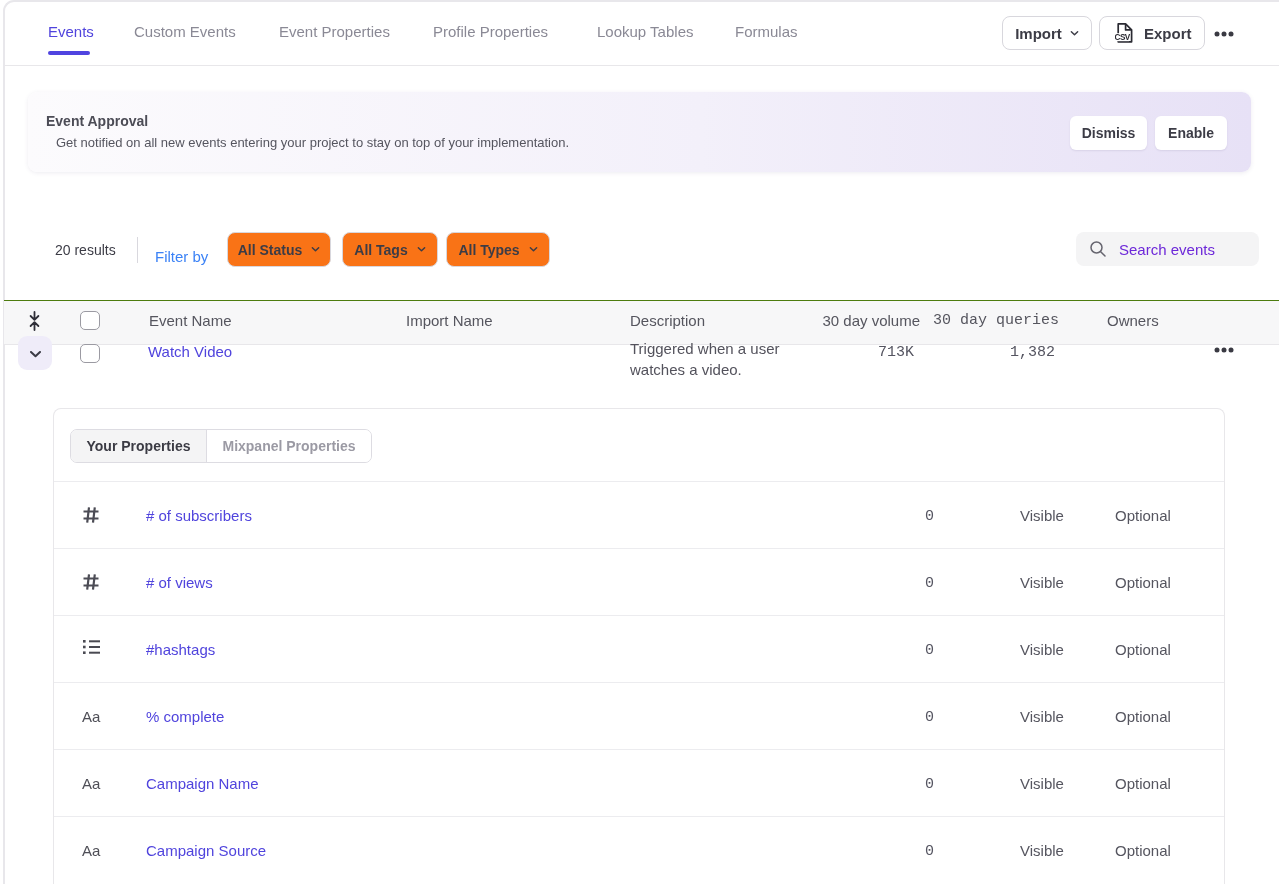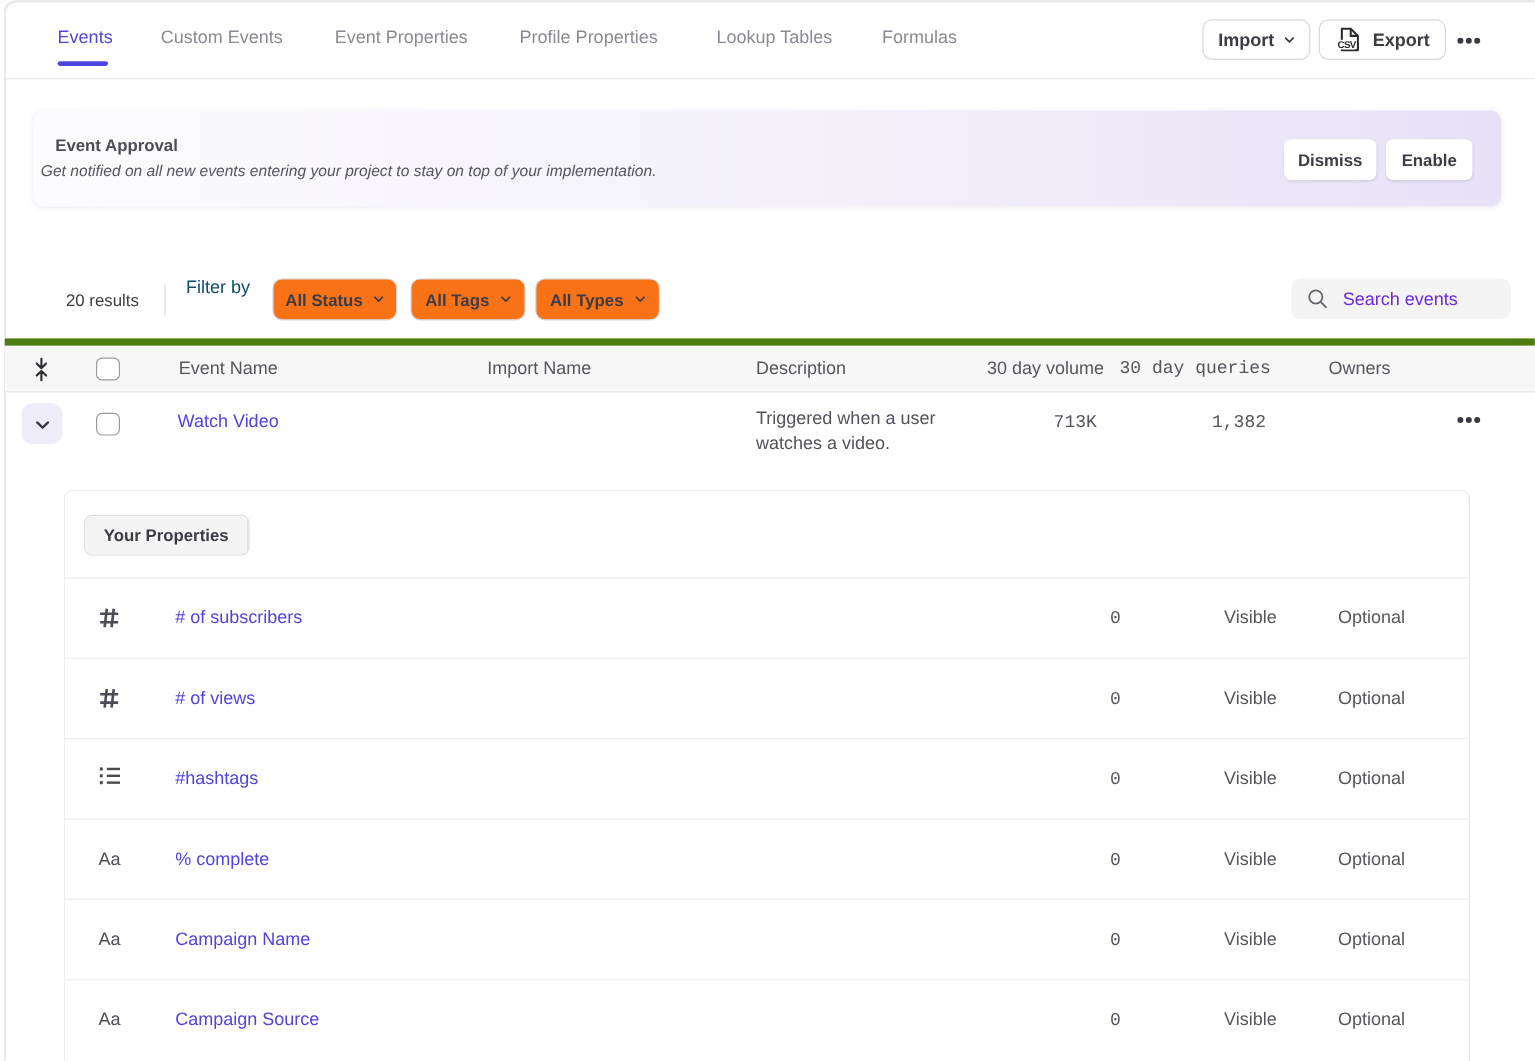--- a/index.html
+++ b/index.html
@@ -21,34 +21,34 @@
 
   .btn { position:absolute; border:1px solid #d8d7dd; border-radius:8px; background:#fff;
     font-size:15px; font-weight:bold; color:#3c3c46; display:flex; align-items:center;
     justify-content:center; }
 
   
   #banner { position:absolute; left:28px; top:92px; width:1223px; height:80px;
     border-radius:9px; background:linear-gradient(90deg,#fcfbfd 0%, #f3f0fa 55%, #e7e1f6 100%);
     box-shadow:0 1px 4px rgba(80,70,120,0.10); }
   #banner h3 { position:absolute; left:18px; top:21px; font-size:14px; color:#4c4c56; }
-  #banner p { position:absolute; left:6px; top:43px; font-size:13px; color:#55555f;font-style:italic; }
+  #banner p { position:absolute; left:28px; top:43px; font-size:13px; color:#55555f; }
   .bbtn { position:absolute; top:24px; height:34px; background:#fff; border-radius:6px;
     font-size:14px; font-weight:bold; color:#3c3c46; display:flex; align-items:center;
     justify-content:center; box-shadow:0 1px 2px rgba(60,50,100,0.10); }
 
   
   .fbtn { position:absolute; top:232px; height:35px; border:1px solid #d8d7dd;
     border-radius:8px; background:#f97316; font-size:14px; font-weight:bold; color:#3c3c46;
     display:flex; align-items:center; justify-content:center; gap:9px; }
   .chev { width:9px; height:9px; flex:none; }
 
   
-  #thead { position:absolute; left:4px; top:282px; width:1275px; height:45px;
-    background:#f7f7f8; border-top:6px solid #4d7c0f; border-bottom:1px solid #e8e7ea; }
+  #thead { position:absolute; left:4px; top:300px; width:1275px; height:45px;
+    background:#f7f7f8; border-top:1px solid #4d7c0f; border-bottom:1px solid #e8e7ea; }
   .hcell { position:absolute; top:11px; font-size:15px; color:#55555e; }
   .hcellr { position:absolute; top:11px; font-size:15px; color:#55555e; text-align:center; }
   .checkbox { position:absolute; width:20px; height:19px; border:1.3px solid #9b9aa2;
     border-radius:5px; background:#fff; }
 
   
   #expbtn { position:absolute; left:18px; top:336px; width:34px; height:34px;
     background:#efecf9; border-radius:9px; }
   .link { color:#5044dd; font-size:15px; }
 
@@ -108,21 +108,21 @@
 
 <div id="banner">
   <h3>Event Approval</h3>
   <p>Get notified on all new events entering your project to stay on top of your implementation.</p>
   <div class="bbtn" style="left:1042px; width:77px;">Dismiss</div>
   <div class="bbtn" style="left:1127px; width:72px;">Enable</div>
 </div>
 
 <div class="abs" style="left:55px; top:242px; font-size:14px; font-weight:normal; color:#3c3c46;">20 results</div>
 <div class="abs" style="left:137px; top:237px; width:1px; height:26px; background:#d9d8de;"></div>
-<div class="abs" style="left:155px; top:231px; font-size:15px; color:#0c4a6e;">Filter by</div>
+<div class="abs" style="left:155px; top:248px; font-size:15px; color:#3b82f6;">Filter by</div>
 <div class="fbtn" style="left:227px; width:104px;">All Status
   <svg class="chev" viewBox="0 0 10 10">
       <path d="M1.5 3 L5 6.5 L8.5 3" fill="none" stroke="#3c3c46" stroke-width="1.6" stroke-linecap="round" stroke-linejoin="round"></path>
     </svg></div>
 <div class="fbtn" style="left:342px; width:96px;">All Tags
   <svg class="chev" viewBox="0 0 10 10">
       <path d="M1.5 3 L5 6.5 L8.5 3" fill="none" stroke="#3c3c46" stroke-width="1.6" stroke-linecap="round" stroke-linejoin="round"></path>
     </svg></div>
 <div class="fbtn" style="left:446px; width:104px;">All Types
   <svg class="chev" viewBox="0 0 10 10">
@@ -167,20 +167,21 @@
     <g fill="#3a3a43">
       <circle cx="3" cy="3" r="2.5"></circle>
       <circle cx="10" cy="3" r="2.5"></circle>
       <circle cx="17" cy="3" r="2.5"></circle>
     </g>
   </svg>
 
 <div id="panel">
   <div id="seg">
       <div class="seg1">Your Properties</div>
+      <div class="seg2">Mixpanel Properties</div>
     </div>
 
   <div class="prow" style="top:72px;">
     <div class="picon">
         <svg width="16" height="17" viewBox="0 0 16 17" style="display:block; margin:auto;">
           <g stroke="#4c4c55" stroke-width="2.2" fill="none">
             <path d="M0.5 5 H15.5 M0.5 12 H15.5 M6 0.8 L4.2 16.2 M11.8 0.8 L10 16.2"></path>
           </g>
         </svg>
       </div>

